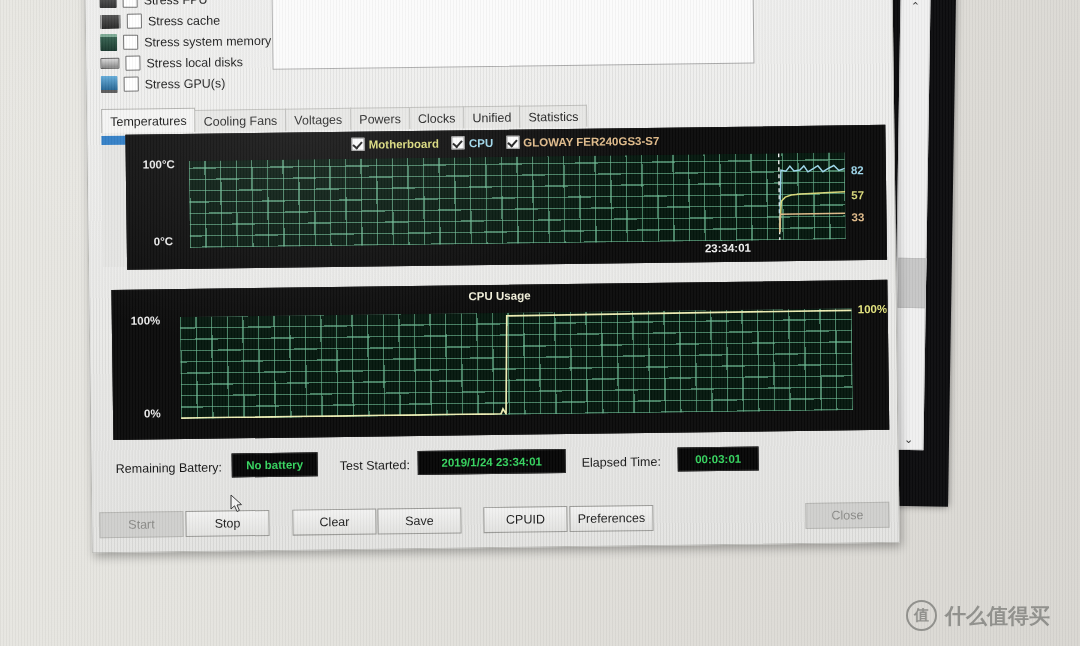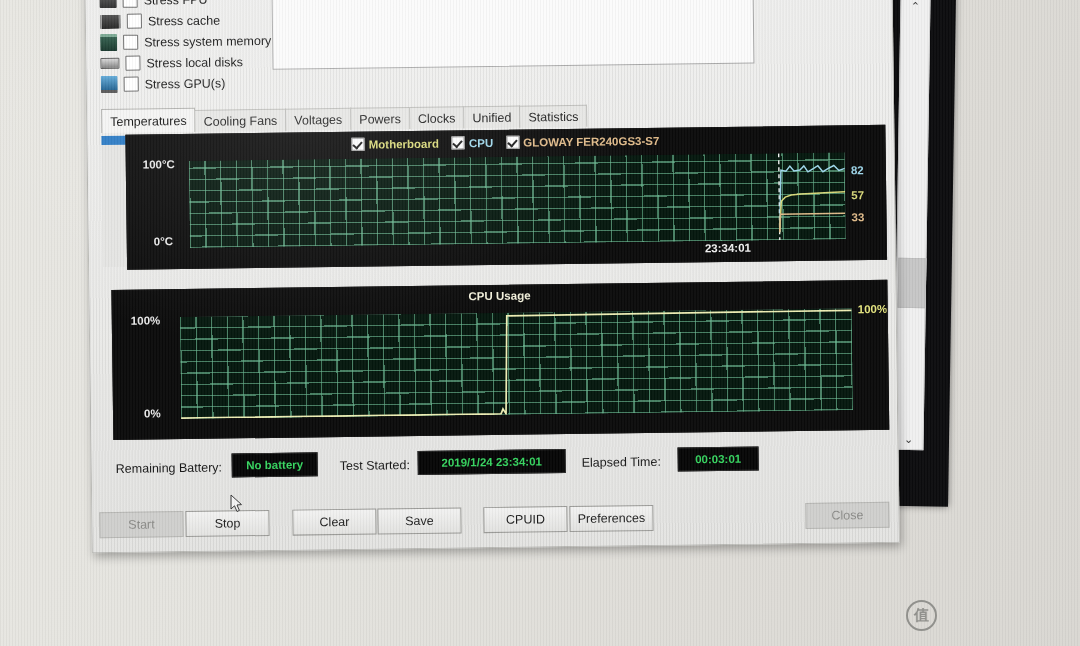--- a/index.html
+++ b/index.html
@@ -329,13 +329,14 @@
 
 <svg id="cursor" viewBox="0 0 14 19">
   <polygon points="1,1 1,15 4.5,11.8 7,17.5 9.4,16.4 7,11 11.5,10.6" fill="#f3f3f3" stroke="#3a3a3a" stroke-width="1"></polygon>
 </svg>
 
 <div id="paper-texture"></div>
 <div id="glare"></div>
 
 <div id="watermark">
   <span id="wm-badge">值</span>
+  <span>什么值得买</span>
 </div>
 
 </body></html>

